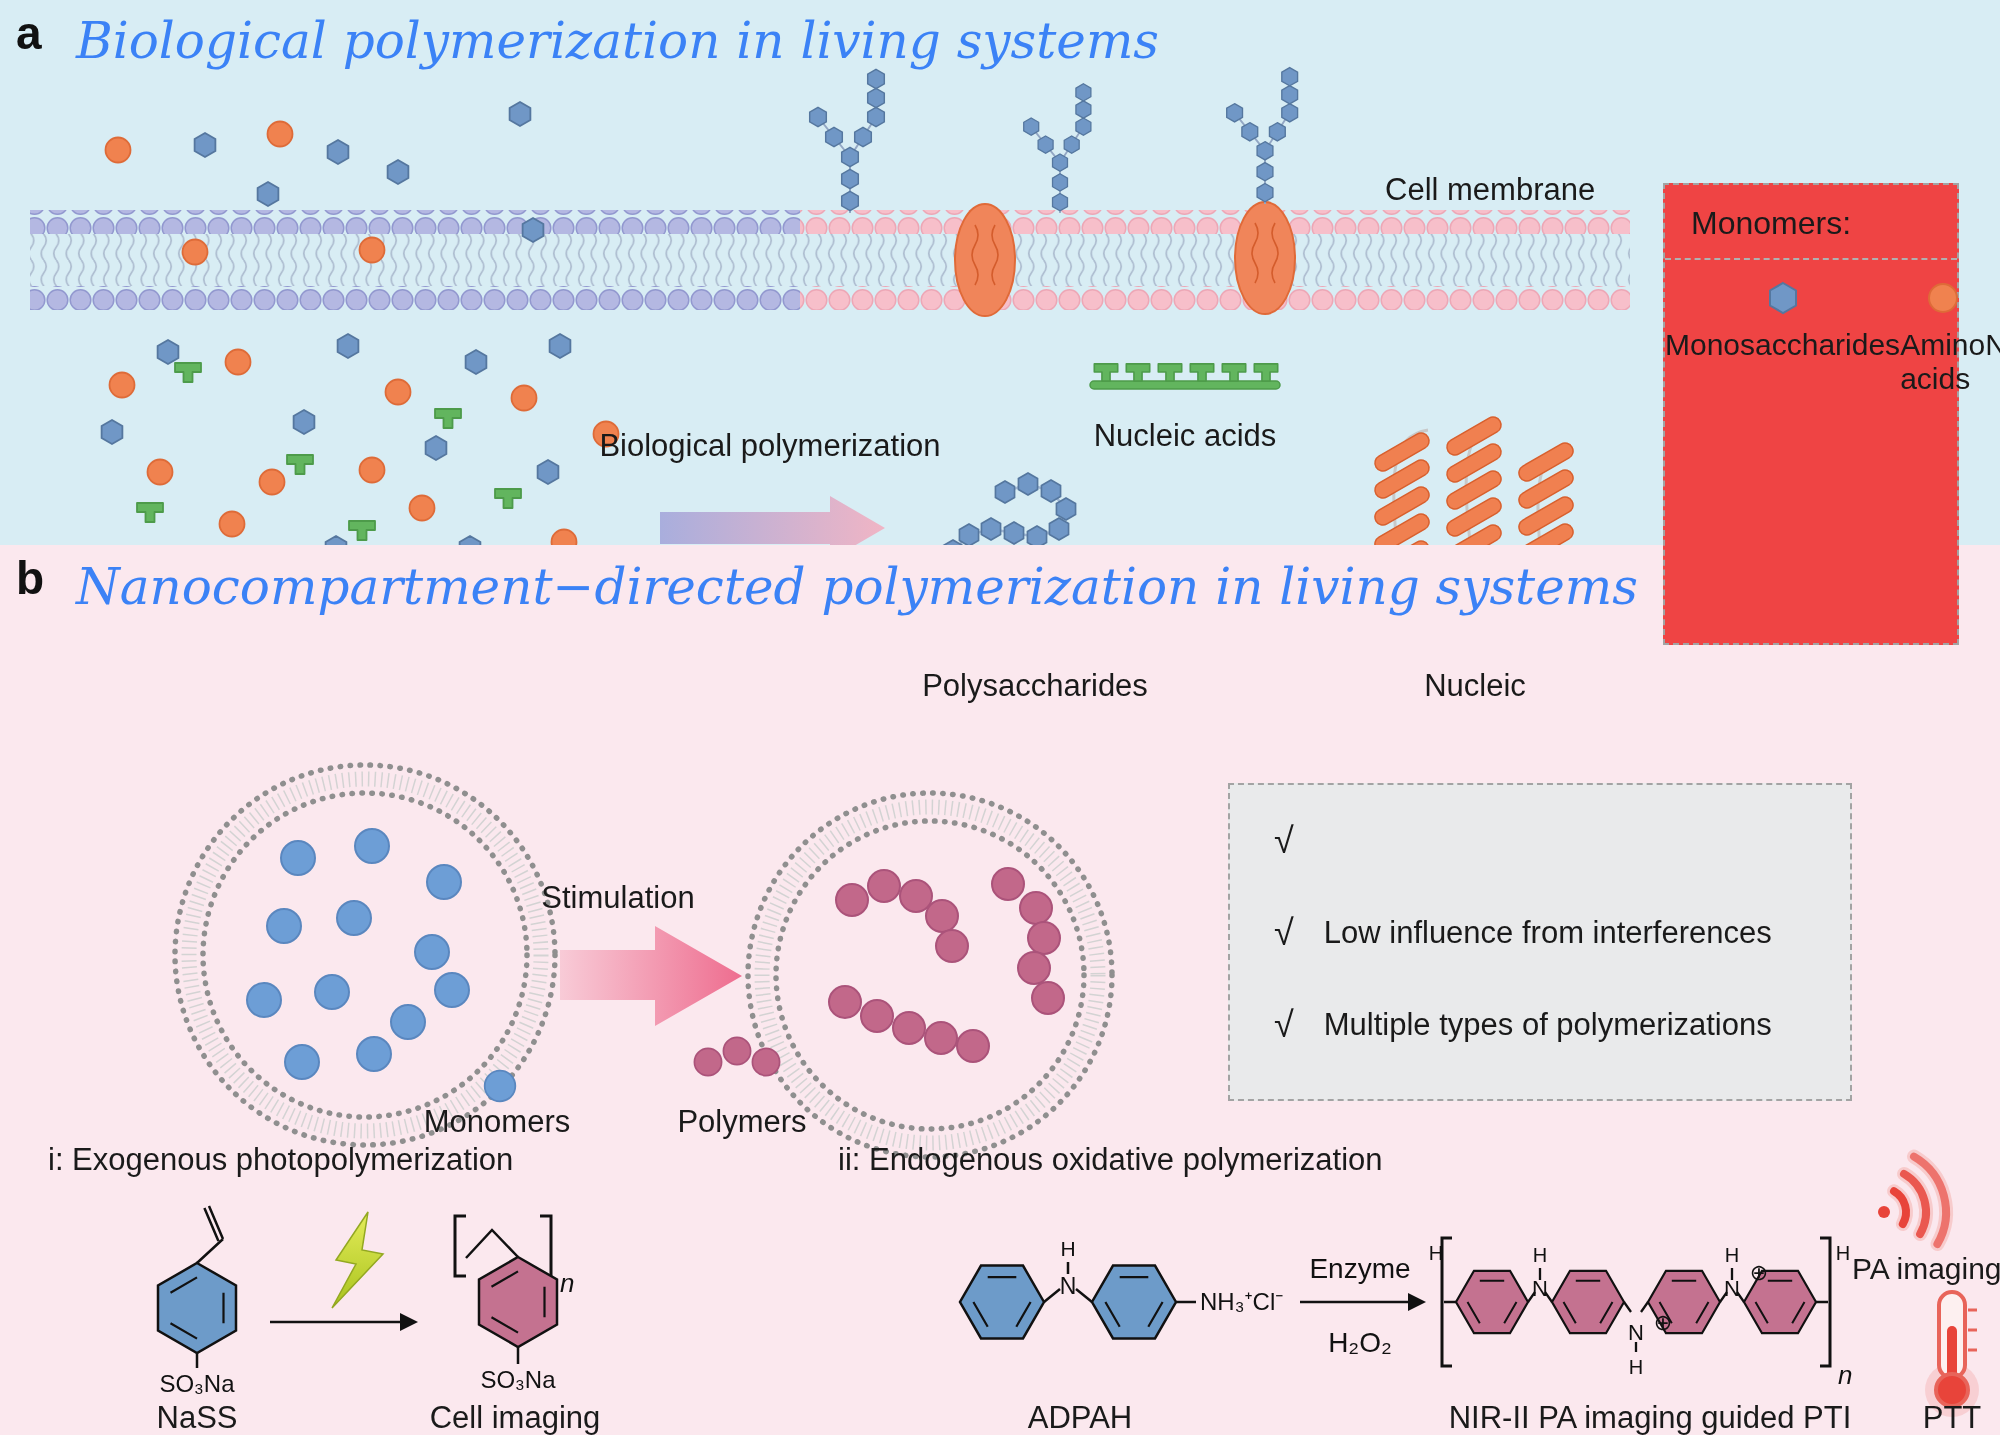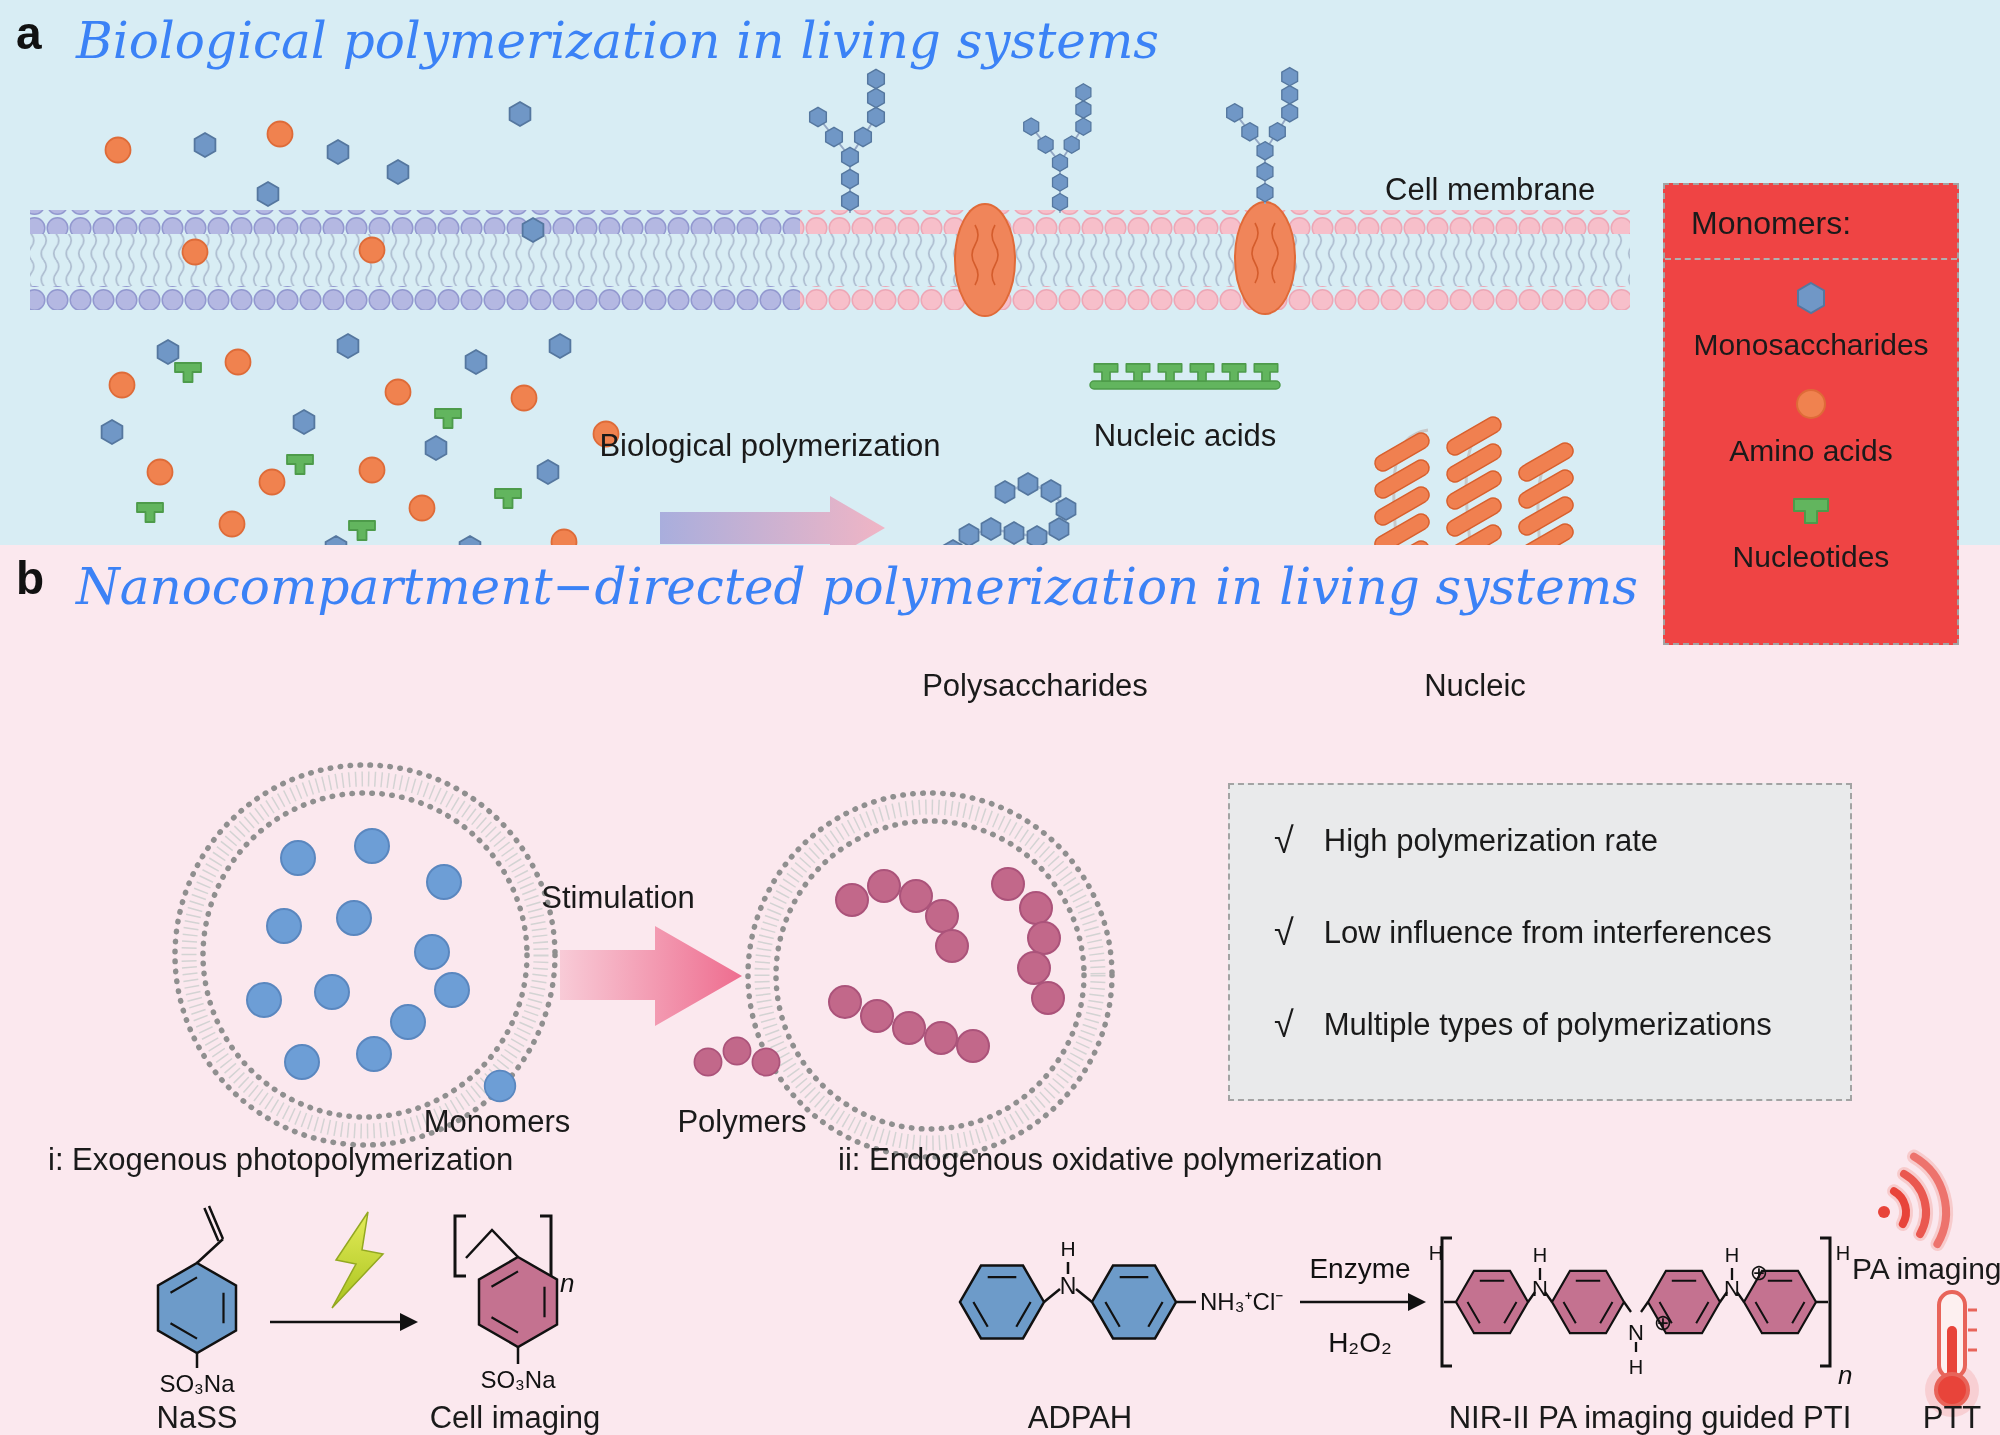--- a/index.html
+++ b/index.html
@@ -12,21 +12,21 @@
   svg.layer { position:absolute; left:0; display:block; }
   .lbl { position:absolute; font-size:31px; line-height:1.15; white-space:nowrap; }
   .center { text-align:center; white-space:normal; }
   .panel-letter { position:absolute; font-size:46px; font-weight:700; color:#111; }
   .panel-title { position:absolute; font-family:"DejaVu Serif", serif; font-style:italic;
                  font-size:50px; color:#3b82f6; white-space:nowrap; }
   .legend-box { position:absolute; left:1663px; top:183px; width:296px; height:462px;
                 background:#ef4444; border:2.5px dashed #a3a3a3; }
   .legend-title { font-size:32px; padding:20px 0 0 26px; }
   .legend-divider { border-top:2.5px dashed #b0b0b0; margin-top:16px; }
-  .legend-items { display:flex; flex-direction:column; padding-top:20px; }
+  .legend-items { display:flex; padding-top:20px; }
   .legend-item { display:flex; flex-direction:column; align-items:center; margin-bottom:24px; }
   .legend-item .legend-label { font-size:30px; margin-top:12px; }
   .benefits-box { position:absolute; left:1228px; top:783px; width:624px; height:318px;
                   background:#e9eaeb; border:2.5px dashed #a3a3a3; padding:38px 0 0 44px; }
   .benefit-row { display:flex; align-items:center; gap:30px; margin-bottom:56px; font-size:31px; }
   .benefit-check { font-size:36px; line-height:1; }
   .chem { font-family:"Liberation Sans", sans-serif; fill:#111; }
   .chem-it { font-style:italic; }
 </style>
 </head>
@@ -406,21 +406,20 @@
 
   <div class="panel-letter" style="left:16px; top:551px">b</div>
   <div class="panel-title" style="left:76px; top:558px">Nanocompartment−directed polymerization in living systems</div>
   <div class="lbl center" style="left:498px; top:880px; width:240px">Stimulation</div>
   <div class="lbl center" style="left:377px; top:1104px; width:240px">Monomers</div>
   <div class="lbl center" style="left:622px; top:1104px; width:240px">Polymers</div>
 
   <div class="benefits-box">
     <div class="benefit-row">
       <span class="benefit-check">√</span>
-      <span>High polymerization rate</span>
     </div>
     <div class="benefit-row">
       <span class="benefit-check">√</span>
       <span>Low influence from interferences</span>
     </div>
     <div class="benefit-row">
       <span class="benefit-check">√</span>
       <span>Multiple types of polymerizations</span>
     </div>
   </div>

